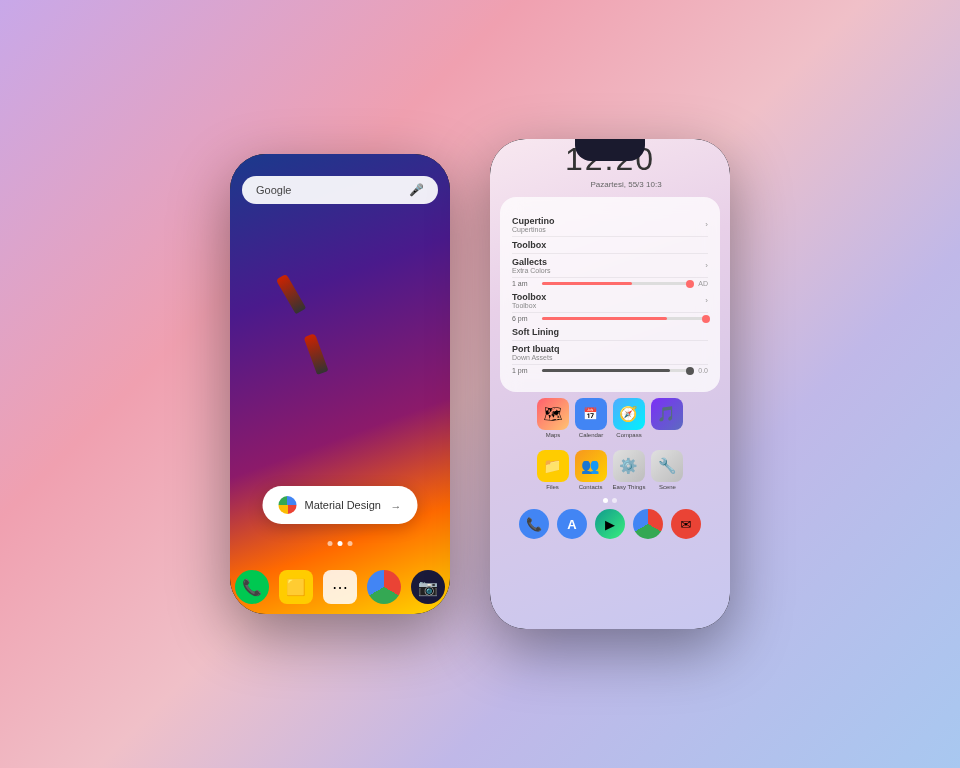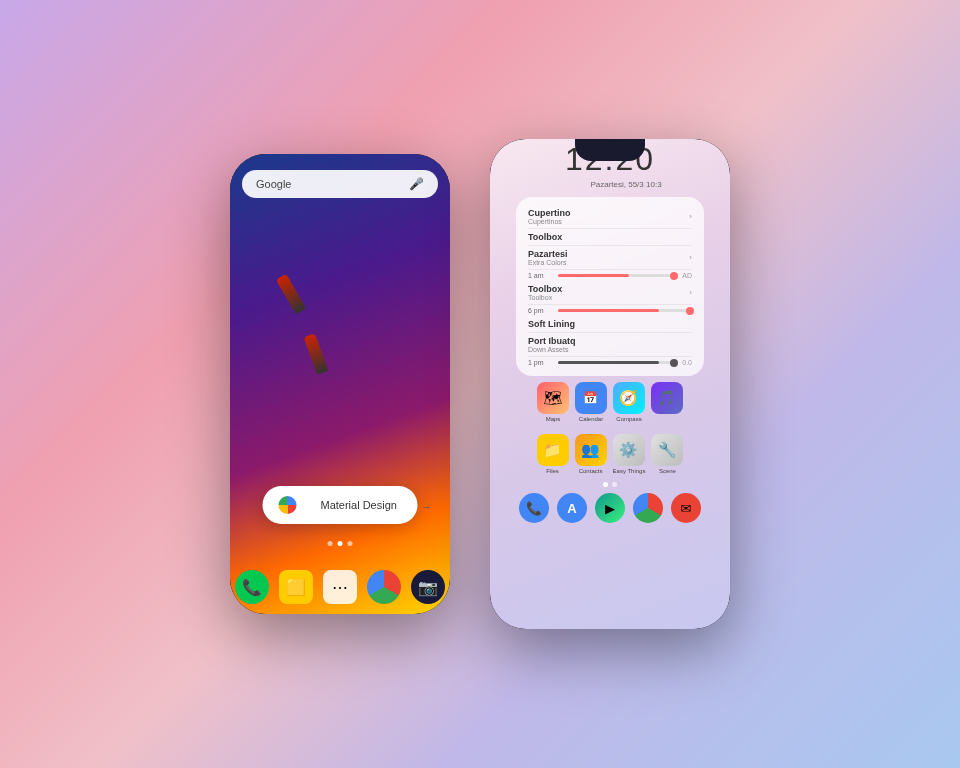--- a/index.html
+++ b/index.html
@@ -37,21 +37,21 @@
       background: linear-gradient(160deg, #1a3a8c 0%, #4a1a8c 30%, #8c1a6a 60%, #ff6a00 80%, #ffd700 100%);
     }
 
     .phone-left-status {
       display: flex;
       justify-content: flex-end;
       padding: 8px 14px 4px;
     }
 
     .google-bar {
-      margin: 4px 12px;
+      margin: 10px 12px;
       background: rgba(255,255,255,0.92);
       border-radius: 24px;
       padding: 7px 14px;
       display: flex;
       align-items: center;
       justify-content: space-between;
     }
 
     .google-text {
       font-size: 11px;
@@ -91,21 +91,21 @@
     .material-pill {
       position: absolute;
       bottom: 90px;
       left: 50%;
       transform: translateX(-50%);
       background: white;
       border-radius: 28px;
       padding: 10px 16px;
       display: flex;
       align-items: center;
-      gap: 24px;
+      gap: 8px;
       white-space: nowrap;
       box-shadow: 0 4px 16px rgba(0,0,0,0.2);
       width: 155px;
     }
 
     .material-logo {
       width: 18px;
       height: 18px;
       border-radius: 50%;
       background: conic-gradient(#4285f4 0deg 90deg, #ea4335 90deg 180deg, #fbbc04 180deg 270deg, #34a853 270deg 360deg);
@@ -226,24 +226,24 @@
     .right-date {
       font-size: 8px;
       color: #666;
       text-align: center;
       margin-bottom: 8px;
       padding-left: 32px;
     }
 
     
     .control-panel {
-      margin: 0 26px;
+      margin: 0 10px;
       background: rgba(255,255,255,0.75);
       border-radius: 16px;
-      padding: 8px 12px;
+      padding: 16px 12px;
       backdrop-filter: blur(10px);
     }
 
     .control-row {
       display: flex;
       align-items: center;
       justify-content: space-between;
       padding: 3px 0;
       border-bottom: 1px solid rgba(0,0,0,0.06);
       font-size: 8px;
@@ -418,21 +418,21 @@
         </div>
         <span class="control-chevron">›</span>
       </div>
 
       <div class="control-row">
         <div class="control-row-title">Toolbox</div>
       </div>
 
       <div class="control-row">
         <div>
-          <div class="control-row-title">Pazartesi</div>
+          <div class="control-row-title">Gallects</div>
           <div class="control-row-sub">Extra Colors</div>
         </div>
         <span class="control-chevron">›</span>
       </div>
 
       <div class="slider-row">
         <span class="slider-label">1 am</span>
         <div class="slider-track">
           <div class="slider-fill" style="width:60%;"></div>
           <div class="slider-thumb" style="right:-2px;"></div>

